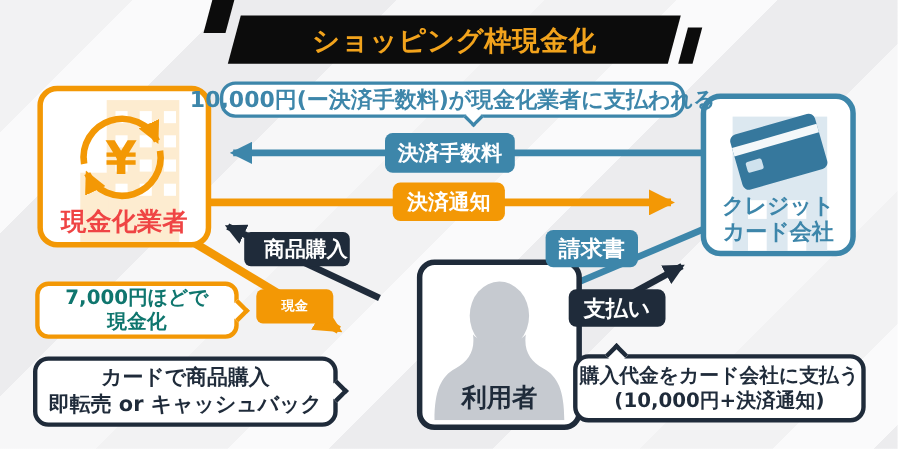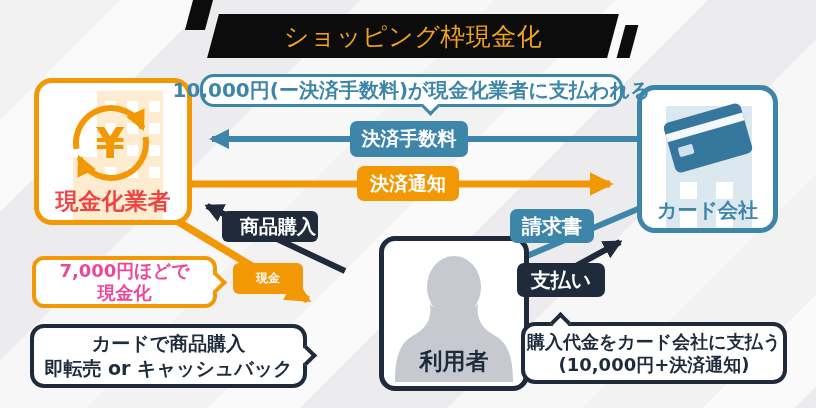--- a/index.html
+++ b/index.html
@@ -16,21 +16,21 @@
   }
   svg.arrow-layer{position:absolute;left:0;top:0;z-index:1;}
   
   .banner-shape{position:absolute;background:#0c0c0c;transform:skewX(-15deg);z-index:6;}
   .banner-main{left:213px;top:14px;width:400px;height:44px;}
   .banner-frag-l{left:189px;top:0px;width:20px;height:30px;}
   .banner-frag-r{left:621px;top:25px;width:13px;height:33px;}
   .banner-text{
     position:absolute;left:213px;top:14px;width:400px;height:44px;z-index:7;
     display:flex;align-items:center;justify-content:center;
-    font-size:25px;font-weight:normal;color:#ffffff;white-space:nowrap;letter-spacing:0.5px;
+    font-size:25px;font-weight:bold;color:#ffffff;white-space:nowrap;letter-spacing:0.5px;
   }
   .banner-text .hl{color:#f2a31c;}
   
   .node{position:absolute;background:#fff;z-index:2;}
   .node-cash{left:34px;top:78px;width:158px;height:147px;border:5px solid #f39805;border-radius:18px;}
   .node-card{left:637px;top:85px;width:141px;height:148px;border:5px solid #3d86aa;border-radius:18px;}
   .node-user{left:335px;top:236px;width:150px;height:155px;border:5px solid #1f2b3a;border-radius:16px;margin-left:44px;}
   .node svg{position:absolute;left:0;top:0;}
   .node-label{
     position:absolute;left:0;right:0;bottom:3px;text-align:center;
@@ -44,40 +44,40 @@
     position:absolute;z-index:3;color:#fff;font-weight:bold;white-space:nowrap;
     display:flex;align-items:center;justify-content:center;border-radius:7px;
   }
   .chip-teal{background:#3d86aa;}
   .chip-orange{background:#f39805;}
   .chip-navy{background:#1f2b3a;}
   .chip-fee{left:350px;top:121px;width:118px;height:36px;font-size:19px;}
   .chip-notice{left:357px;top:166px;width:102px;height:35px;font-size:19px;}
   .chip-purchase{left:222px;top:211px;width:96px;height:31px;font-size:19px;border-radius:6px;padding-left:16px;}
   .chip-cash{left:233px;top:263px;width:70px;height:31px;font-size:12px;border-radius:6px;}
-  .chip-invoice{left:510px;top:209px;width:84px;height:34px;font-size:20px;}
+  .chip-invoice{left:496px;top:209px;width:84px;height:34px;font-size:20px;}
   .chip-pay{left:517px;top:263px;width:88px;height:34px;font-size:20px;}
   
   .bubble{
     position:absolute;background:#fff;z-index:4;
     display:flex;flex-direction:column;align-items:center;justify-content:center;
     font-weight:bold;text-align:center;white-space:nowrap;
   }
   .bubble .tail{position:absolute;background:#fff;transform:rotate(45deg);z-index:5;}
   .bubble-top{
     left:200px;top:74px;width:423px;height:33px;
     border:3px solid #3d86aa;border-radius:14px;color:#3d86aa;font-size:20px;
   }
   .bubble-top .tail{
     right:183px;bottom:-9px;width:13px;height:13px;
     border-right:3px solid #3d86aa;border-bottom:3px solid #3d86aa;
   }
   .bubble-cashout{
     left:32px;top:256px;width:185px;height:52px;line-height:1.25;
-    border:4px solid #f39805;border-radius:12px;color:#ec4899;font-size:18px;
+    border:4px solid #f39805;border-radius:12px;color:#0f766e;font-size:18px;
   }
   .bubble-cashout .tail{
     right:-11px;top:15px;width:15px;height:15px;
     border-top:4px solid #f39805;border-right:4px solid #f39805;
   }
   .bubble-buy{
     left:30px;top:324px;width:277px;height:64px;line-height:1.3;
     border:4px solid #1f2b3a;border-radius:14px;color:#1f2b3a;font-size:19px;
   }
   .bubble-buy .tail{
@@ -161,20 +161,21 @@
         <rect x="38" y="121" width="17" height="17"></rect>
           <rect x="74" y="121" width="17" height="17"></rect>
       </g>
       <g transform="rotate(-16 66 48)">
         <rect x="26" y="22" width="80" height="52" rx="6" fill="#36789d"></rect>
         <rect x="26" y="33" width="80" height="8" fill="#ffffff" opacity="0.95"></rect>
         <rect x="34" y="49" width="15" height="10" rx="2" fill="#cfe2ee"></rect>
       </g>
     </svg>
     <div class="node-label">
+      <div>クレジット</div>
       <div>カード会社</div>
     </div>
   </div>
 
   <div class="node node-user">
     <svg width="140" height="141" viewBox="0 0 140 141">
       <ellipse cx="70" cy="46" rx="27" ry="31" fill="#c6cad0"></ellipse>
       <path d="M46,63 C48,78 42,87 30,94 C17,101 11,114 11,141 L129,141 C129,114 123,101 110,94 C98,87 92,78 94,63 C86,73 54,73 46,63 Z" fill="#c6cad0"></path>
     </svg>
     <div class="node-label">利用者</div>

